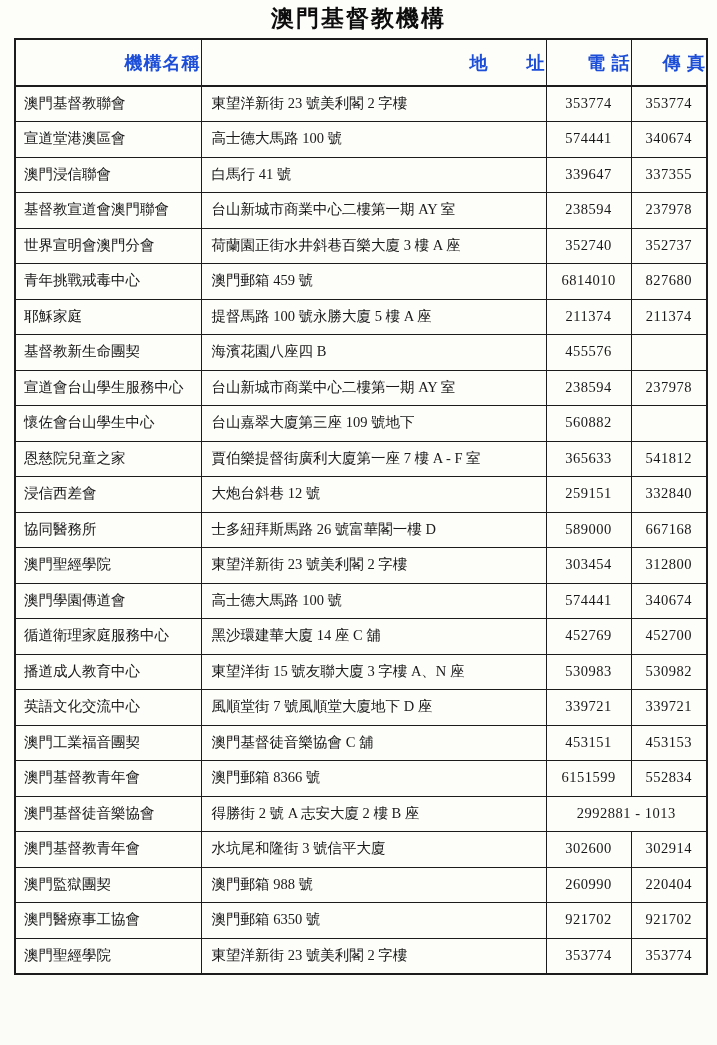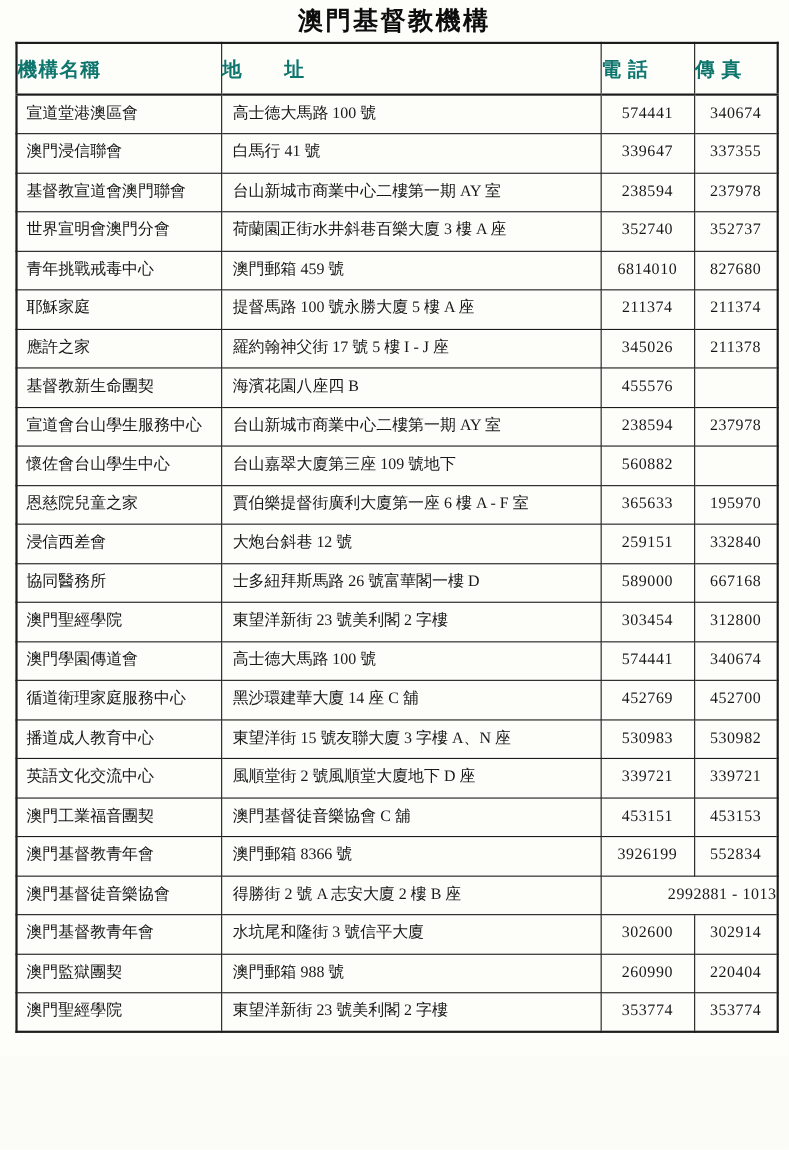--- a/index.html
+++ b/index.html
@@ -33,37 +33,37 @@
     background: #fdfdfa;
   }
   table.org-table, .org-table th, .org-table td {
     border: 1.6px solid #1c1c1c;
   }
   table.org-table { border-width: 2.2px; }
   .org-table th {
     height: 47px;
     font-size: 18px;
     font-weight: bold;
-    text-align: left;
+    text-align: right;
     letter-spacing: 1px;
-    color: #0f766e;
+    color: #1d4ed8;
     border-bottom-width: 2px;
   }
   .org-table td {
     height: 35.5px;
     font-size: 14.5px;
     line-height: 1.1;
     white-space: nowrap;
     overflow: hidden;
     color: #181818;
   }
   .c-name { text-align: left; padding-left: 8px;  font-size: 15px; }
   .c-addr { text-align: left; padding-left: 10px; font-size: 15px; }
   .c-num  { text-align: center; font-size: 14.5px; letter-spacing: 0.5px; }
-  .merged { text-align: right; }
+  .merged { text-align: center; }
   col.w-name { width: 186px; }
   col.w-addr { width: 345px; }
   col.w-tel  { width: 85px; }
   col.w-fax  { width: 76px; }
 </style>
 </head>
 <body>
 
 <div class="page">
   <div class="doc-title">澳門基督教機構</div>
@@ -78,20 +78,26 @@
     <thead>
       <tr>
         <th>機構名稱</th>
         <th>地　　址</th>
         <th>電 話</th>
         <th>傳 真</th>
       </tr>
     </thead>
     <tbody>
         <tr>
+          <td class="c-name">澳門基督教聯會</td>
+          <td class="c-addr">東望洋新街 23 號美利閣 2 字樓</td>
+          <td class="c-num">353774</td>
+          <td class="c-num">353774</td>
+        </tr>
+        <tr>
           <td class="c-name">宣道堂港澳區會</td>
           <td class="c-addr">高士德大馬路 100 號</td>
           <td class="c-num">574441</td>
           <td class="c-num">340674</td>
         </tr>
         <tr>
           <td class="c-name">澳門浸信聯會</td>
           <td class="c-addr">白馬行 41 號</td>
           <td class="c-num">339647</td>
           <td class="c-num">337355</td>
@@ -114,48 +120,42 @@
           <td class="c-num">6814010</td>
           <td class="c-num">827680</td>
         </tr>
         <tr>
           <td class="c-name">耶穌家庭</td>
           <td class="c-addr">提督馬路 100 號永勝大廈 5 樓 A 座</td>
           <td class="c-num">211374</td>
           <td class="c-num">211374</td>
         </tr>
         <tr>
-          <td class="c-name">應許之家</td>
-          <td class="c-addr">羅約翰神父街 17 號 5 樓 I - J 座</td>
-          <td class="c-num">345026</td>
-          <td class="c-num">211378</td>
-        </tr>
-        <tr>
           <td class="c-name">基督教新生命團契</td>
           <td class="c-addr">海濱花園八座四 B</td>
           <td class="c-num">455576</td>
           <td class="c-num"></td>
         </tr>
         <tr>
           <td class="c-name">宣道會台山學生服務中心</td>
           <td class="c-addr">台山新城市商業中心二樓第一期 AY 室</td>
           <td class="c-num">238594</td>
           <td class="c-num">237978</td>
         </tr>
         <tr>
           <td class="c-name">懷佐會台山學生中心</td>
           <td class="c-addr">台山嘉翠大廈第三座 109 號地下</td>
           <td class="c-num">560882</td>
           <td class="c-num"></td>
         </tr>
         <tr>
           <td class="c-name">恩慈院兒童之家</td>
-          <td class="c-addr">賈伯樂提督街廣利大廈第一座 6 樓 A - F 室</td>
+          <td class="c-addr">賈伯樂提督街廣利大廈第一座 7 樓 A - F 室</td>
           <td class="c-num">365633</td>
-          <td class="c-num">195970</td>
+          <td class="c-num">541812</td>
         </tr>
         <tr>
           <td class="c-name">浸信西差會</td>
           <td class="c-addr">大炮台斜巷 12 號</td>
           <td class="c-num">259151</td>
           <td class="c-num">332840</td>
         </tr>
         <tr>
           <td class="c-name">協同醫務所</td>
           <td class="c-addr">士多紐拜斯馬路 26 號富華閣一樓 D</td>
@@ -181,52 +181,58 @@
           <td class="c-num">452700</td>
         </tr>
         <tr>
           <td class="c-name">播道成人教育中心</td>
           <td class="c-addr">東望洋街 15 號友聯大廈 3 字樓 A、N 座</td>
           <td class="c-num">530983</td>
           <td class="c-num">530982</td>
         </tr>
         <tr>
           <td class="c-name">英語文化交流中心</td>
-          <td class="c-addr">風順堂街 2 號風順堂大廈地下 D 座</td>
+          <td class="c-addr">風順堂街 7 號風順堂大廈地下 D 座</td>
           <td class="c-num">339721</td>
           <td class="c-num">339721</td>
         </tr>
         <tr>
           <td class="c-name">澳門工業福音團契</td>
           <td class="c-addr">澳門基督徒音樂協會 C 舖</td>
           <td class="c-num">453151</td>
           <td class="c-num">453153</td>
         </tr>
         <tr>
           <td class="c-name">澳門基督教青年會</td>
           <td class="c-addr">澳門郵箱 8366 號</td>
-          <td class="c-num">3926199</td>
+          <td class="c-num">6151599</td>
           <td class="c-num">552834</td>
         </tr>
         <tr>
           <td class="c-name">澳門基督徒音樂協會</td>
           <td class="c-addr">得勝街 2 號 A 志安大廈 2 樓 B 座</td>
           <td class="c-num merged" colspan="2">2992881 - 1013</td>
         </tr>
         <tr>
           <td class="c-name">澳門基督教青年會</td>
           <td class="c-addr">水坑尾和隆街 3 號信平大廈</td>
           <td class="c-num">302600</td>
           <td class="c-num">302914</td>
         </tr>
         <tr>
           <td class="c-name">澳門監獄團契</td>
           <td class="c-addr">澳門郵箱 988 號</td>
           <td class="c-num">260990</td>
           <td class="c-num">220404</td>
+        </tr>
+        <tr>
+          <td class="c-name">澳門醫療事工協會</td>
+          <td class="c-addr">澳門郵箱 6350 號</td>
+          <td class="c-num">921702</td>
+          <td class="c-num">921702</td>
         </tr>
         <tr>
           <td class="c-name">澳門聖經學院</td>
           <td class="c-addr">東望洋新街 23 號美利閣 2 字樓</td>
           <td class="c-num">353774</td>
           <td class="c-num">353774</td>
         </tr>
       </tbody>
   </table>
 </div>

